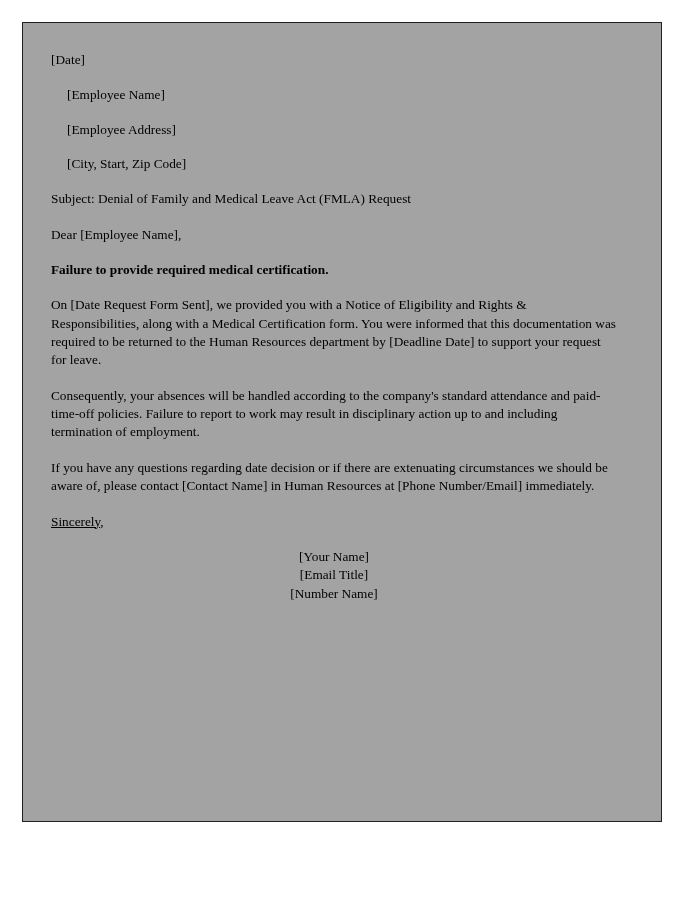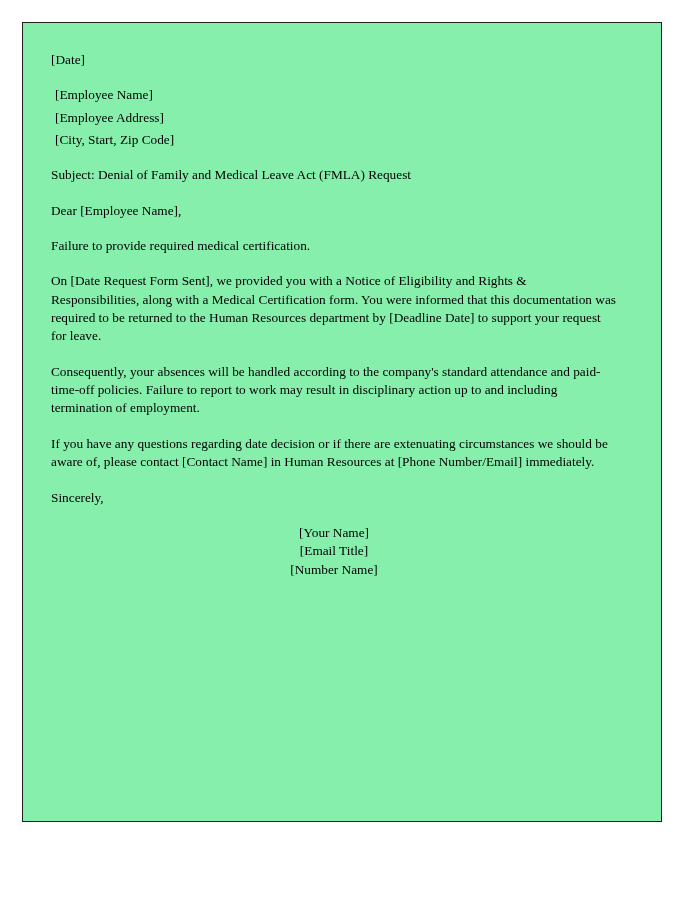--- a/index.html
+++ b/index.html
@@ -15,45 +15,46 @@
     overflow: hidden;
   }
   .page {
     box-sizing: border-box;
     position: absolute;
     left: 22px;
     top: 22px;
     width: 640px;
     height: 800px;
     border: 1px solid #231f20;
-    background: #86efac;
+    background: #a3a3a3;
     padding: 28px 44px 28px 28px;
   }
   .letter {
     font-size: 13.3px;
     line-height: 1.38;
   }
   .block {
     margin: 0 0 17px 0;
   }
   .tight {
     margin: 0 0 17px 0;
   }
   .tight div {
-    margin: 4px;
+    margin: 16px;
   }
   .bold {
-    font-weight: normal;
+    font-weight: bold;
   }
   .para {
     margin: 0 0 17px 0;
     text-align: left;
   }
   .closing {
     margin: 0 0 17px 0;
+    text-decoration: underline;
   }
   .signature div {
     margin: 0;
     text-align: center;
   }
 </style>
 </head>
 <body>
 
 <div class="page">

